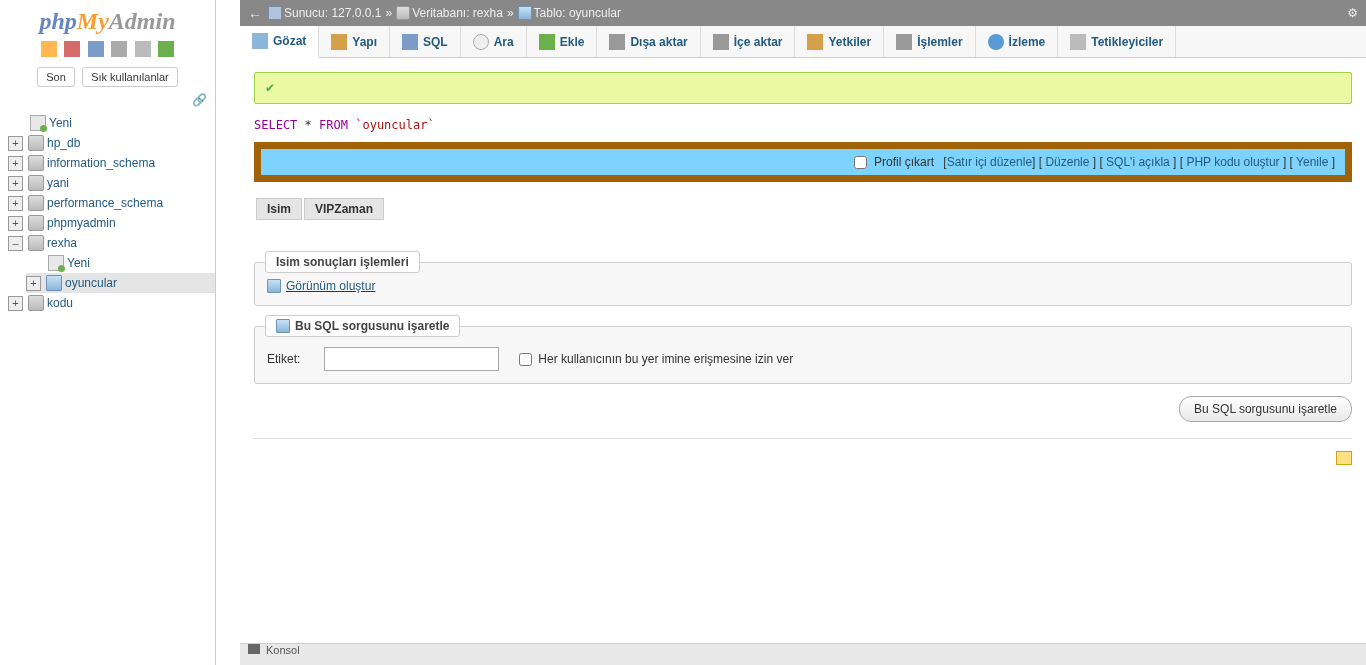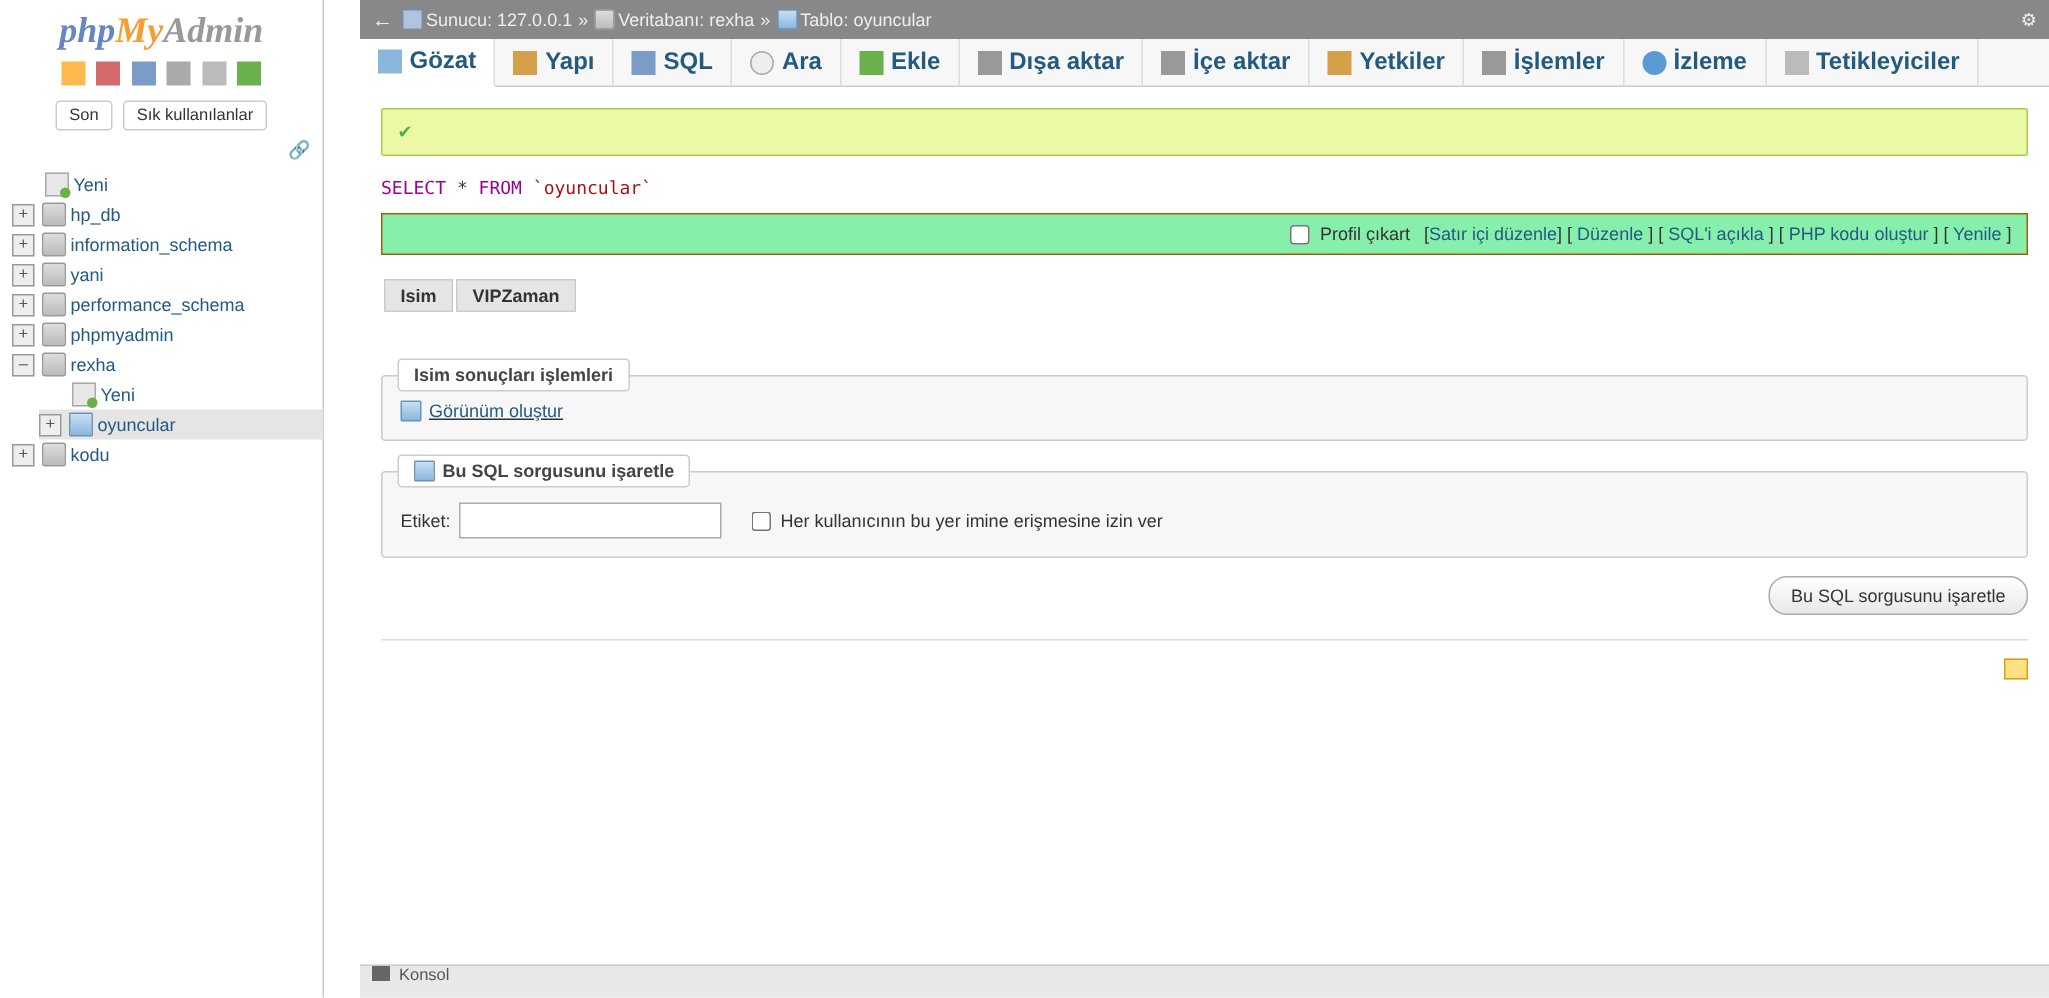--- a/index.html
+++ b/index.html
@@ -29,51 +29,51 @@
 
 .main { position: absolute; left: 240px; top: 0; right: 0; height: 665px; display: flex; flex-direction: column; }
 .breadcrumb-bar { background: #888; color: #eee; height: 26px; display: flex; align-items: center; padding: 0 8px; font-size: 12px; }
 .breadcrumb-bar .back { color: #eee; margin-right: 6px; cursor: pointer; font-size: 14px; }
 .breadcrumb-bar a { color: #eee; text-decoration: none; }
 .breadcrumb-bar .sep { margin: 0 4px; }
 .breadcrumb-bar .gear { margin-left: auto; cursor: pointer; }
 .bc-icon { display: inline-block; width: 14px; height: 14px; vertical-align: middle; margin-right: 2px; }
 
 .tabs { display: flex; background: #f7f7f7; border-bottom: 1px solid #ccc; height: 32px; }
-.tab { display: flex; align-items: center; padding: 0 12px; border-right: 1px solid #ddd; cursor: pointer; color: #235a81; font-weight: bold; font-size: 16px; }
+.tab { display: flex; align-items: center; padding: 0 12px; border-right: 1px solid #ddd; cursor: pointer; color: #235a81; font-weight: bold; font-size: 12px; }
 .tab.active { background: #fff; border-bottom: 2px solid #fff; margin-bottom: -1px; }
 .tab-icon { width: 16px; height: 16px; margin-right: 5px; display: inline-block; }
 
 .content { flex: 1; overflow-y: auto; padding: 14px; position: relative; }
 .msg-success { background: #ebf8a4; border: 1px solid #a2d246; padding: 8px 10px; margin-bottom: 10px; display: flex; align-items: center; border-radius: 2px; }
 .msg-success .chk { color: #4caf50; margin-right: 6px; }
 .sql-box { background: #fff; padding: 4px 0; font-family: monospace; font-size: 12px; margin-bottom: 6px; }
 .sql-box .kw1 { color: #909; }
 .sql-box .kw2 { color: #909; }
 .sql-box .tbl { color: #a11; }
 .sql-box .star { color: #333; }
 
-.action-bar { background: #86efac; border: 1px solid #a16207; padding: 6px 10px; text-align: right; margin-bottom: 14px; color: #333; }
+.action-bar { background: #7dd3fc; border: 7px solid #a16207; padding: 6px 10px; text-align: right; margin-bottom: 14px; color: #333; }
 .action-bar a { color: #235a81; text-decoration: none; }
 .action-bar label { margin-right: 6px; }
 .action-bar input[type=checkbox] { vertical-align: middle; margin-right: 4px; }
 
 .result-headers { margin-bottom: 40px; }
 .result-headers th { background: #e5e5e5; border: 1px solid #ccc; padding: 3px 10px; font-weight: bold; text-align: left; font-size: 12px; }
 
 .fieldset { border: 1px solid #ccc; border-radius: 3px; margin-bottom: 20px; padding: 10px 12px 12px; background: #f7f7f7; position: relative; }
 .fieldset .legend { position: absolute; top: -12px; left: 10px; background: #fff; border: 1px solid #ccc; border-radius: 3px; padding: 3px 10px; font-weight: bold; color: #444; font-size: 12px; }
 .fieldset .legend.withicon { display: flex; align-items: center; }
 .fieldset .legend.withicon .licon { width: 14px; height: 14px; margin-right: 5px; }
 .fieldset a { color: #235a81; text-decoration: none; }
 .fieldset .view-link { display: flex; align-items: flex-start; padding-top: 6px; text-decoration: underline; }
 .fieldset .view-link .licon { width: 14px; height: 14px; margin-right: 5px; }
 
 .bookmark-row { display: flex; align-items: center; padding-top: 10px; }
-.bookmark-row label { margin-right: 6px; }
+.bookmark-row label { margin-right: 24px; }
 .bookmark-row input[type=text] { width: 175px; height: 24px; border: 1px solid #aaa; padding: 2px 4px; margin-right: 20px; }
 .bookmark-row input[type=checkbox] { margin-right: 6px; }
 
 .btn-bar { text-align: right; margin-top: -8px; margin-bottom: 16px; }
 .btn-bar button { background: linear-gradient(#fff,#e8e8e8); border: 1px solid #aaa; border-radius: 12px; padding: 5px 14px; cursor: pointer; font-size: 12px; color: #333; }
 
 .yellowbox { width: 16px; height: 14px; background: #ffe082; border: 1px solid #d4a017; float: right; margin-top: 4px; }
 
 .console-bar { position: absolute; left: 0; bottom: 0; right: 0; height: 22px; background: #e8e8e8; border-top: 1px solid #ccc; display: flex; align-items: flex-start; padding: 0 8px; font-size: 11px; color: #555; }
 .console-bar .cicon { width: 12px; height: 10px; background: #666; margin-right: 6px; }

